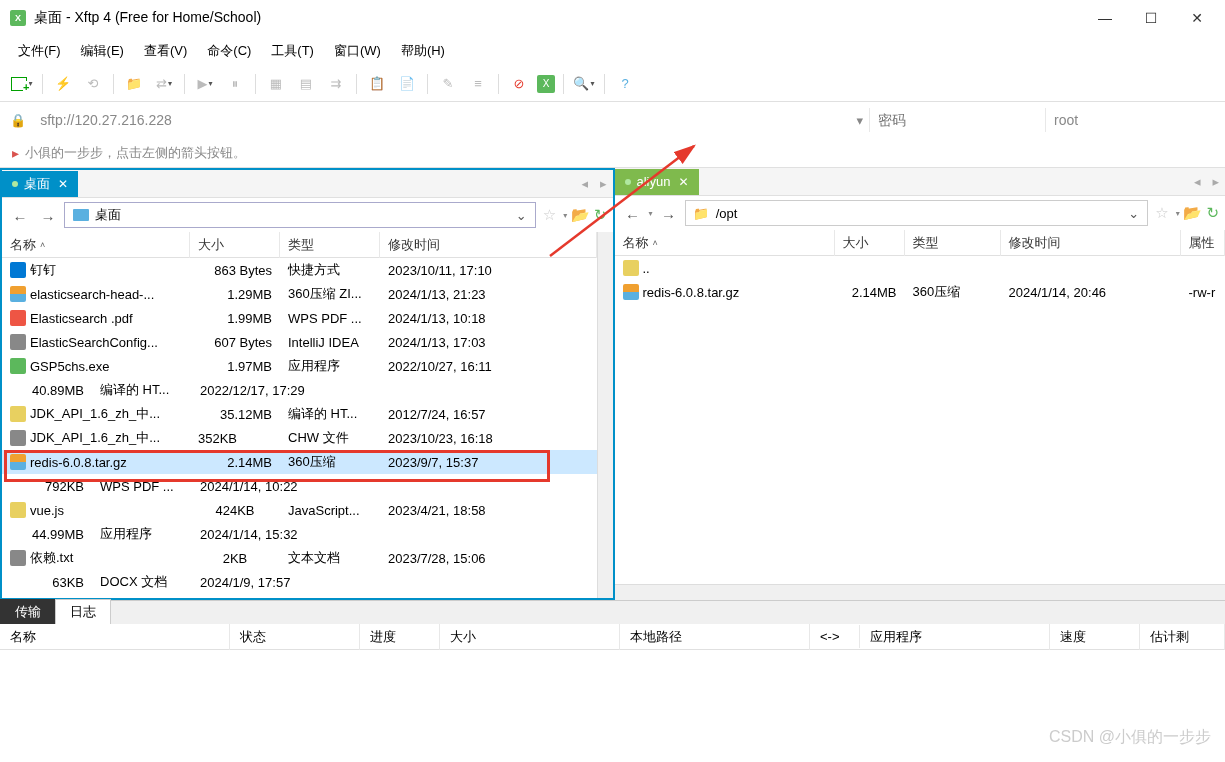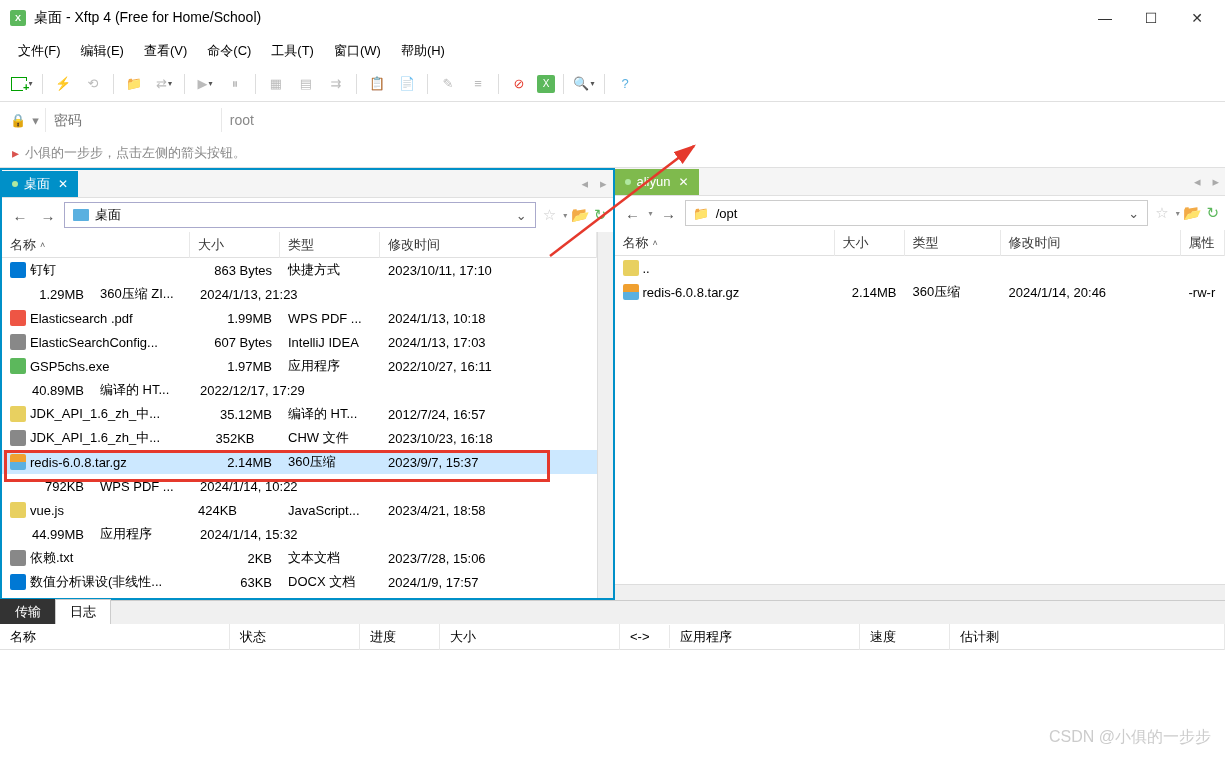--- a/index.html
+++ b/index.html
@@ -121,20 +121,21 @@
       <span style="color:#fff;font-size:10px">X</span>
     </div>
   <div class="tb-sep"></div>
   <div class="tb-btn" style="color:#bbb">🔍<span class="tb-dd">▾</span></div>
   <div class="tb-sep"></div>
   <div class="tb-btn" style="color:#5ab0e0">?</div>
 </div>
 
 <div class="addr-row">
   <span class="addr-lock">🔒</span>
+  <input class="addr-input" value="sftp://120.27.216.228" style="">
   <span style="color:#888">▾</span>
   <input class="cred-input" type="password" placeholder="密码" style="">
   <input class="cred-input" value="root" style="">
 </div>
 
 <div class="flag-row">
   <span class="flag-icon">▸</span>
   <span>小俱的一步步，点击左侧的箭头按钮。</span>
 </div>
 
@@ -180,20 +181,24 @@
             <div class="file-row">
               <div class="fr-col fr-name" style="width:188px">
                 <span class="file-ico ico-blue"></span>
                 <span>钉钉</span>
               </div>
               <div class="fr-col" style="width:90px;text-align:right">863 Bytes</div>
               <div class="fr-col" style="width:100px">快捷方式</div>
               <div class="fr-col" style="width:180px">2023/10/11, 17:10</div>
             </div>
             <div class="file-row">
+              <div class="fr-col fr-name" style="width:188px">
+                <span class="file-ico ico-archive"></span>
+                <span>elasticsearch-head-...</span>
+              </div>
               <div class="fr-col" style="width:90px;text-align:right">1.29MB</div>
               <div class="fr-col" style="width:100px">360压缩 ZI...</div>
               <div class="fr-col" style="width:180px">2024/1/13, 21:23</div>
             </div>
             <div class="file-row">
               <div class="fr-col fr-name" style="width:188px">
                 <span class="file-ico ico-red"></span>
                 <span>Elasticsearch .pdf</span>
               </div>
               <div class="fr-col" style="width:90px;text-align:right">1.99MB</div>
@@ -230,21 +235,21 @@
               </div>
               <div class="fr-col" style="width:90px;text-align:right">35.12MB</div>
               <div class="fr-col" style="width:100px">编译的 HT...</div>
               <div class="fr-col" style="width:180px">2012/7/24, 16:57</div>
             </div>
             <div class="file-row">
               <div class="fr-col fr-name" style="width:188px">
                 <span class="file-ico ico-gray"></span>
                 <span>JDK_API_1.6_zh_中...</span>
               </div>
-              <div class="fr-col" style="width:90px;text-align:center">352KB</div>
+              <div class="fr-col" style="width:90px;text-align:left">352KB</div>
               <div class="fr-col" style="width:100px">CHW 文件</div>
               <div class="fr-col" style="width:180px">2023/10/23, 16:18</div>
             </div>
             <div class="file-row selected">
               <div class="fr-col fr-name" style="width:188px">
                 <span class="file-ico ico-archive"></span>
                 <span>redis-6.0.8.tar.gz</span>
               </div>
               <div class="fr-col" style="width:90px;text-align:right">2.14MB</div>
               <div class="fr-col" style="width:100px">360压缩</div>
@@ -253,43 +258,39 @@
             <div class="file-row">
               <div class="fr-col" style="width:90px;text-align:right">792KB</div>
               <div class="fr-col" style="width:100px">WPS PDF ...</div>
               <div class="fr-col" style="width:180px">2024/1/14, 10:22</div>
             </div>
             <div class="file-row">
               <div class="fr-col fr-name" style="width:188px">
                 <span class="file-ico ico-yellow"></span>
                 <span>vue.js</span>
               </div>
-              <div class="fr-col" style="width:90px;text-align:left">424KB</div>
+              <div class="fr-col" style="width:90px;text-align:center">424KB</div>
               <div class="fr-col" style="width:100px">JavaScript...</div>
               <div class="fr-col" style="width:180px">2023/4/21, 18:58</div>
             </div>
             <div class="file-row">
               <div class="fr-col" style="width:90px;text-align:right">44.99MB</div>
               <div class="fr-col" style="width:100px">应用程序</div>
               <div class="fr-col" style="width:180px">2024/1/14, 15:32</div>
             </div>
             <div class="file-row">
               <div class="fr-col fr-name" style="width:188px">
                 <span class="file-ico ico-gray"></span>
                 <span>依赖.txt</span>
               </div>
-              <div class="fr-col" style="width:90px;text-align:right">2KB</div>
+              <div class="fr-col" style="width:90px;text-align:center">2KB</div>
               <div class="fr-col" style="width:100px">文本文档</div>
               <div class="fr-col" style="width:180px">2023/7/28, 15:06</div>
             </div>
             <div class="file-row">
-              <div class="fr-col fr-name" style="width:188px">
-                <span class="file-ico ico-blue"></span>
-                <span>数值分析课设(非线性...</span>
-              </div>
               <div class="fr-col" style="width:90px;text-align:right">63KB</div>
               <div class="fr-col" style="width:100px">DOCX 文档</div>
               <div class="fr-col" style="width:180px">2024/1/9, 17:57</div>
             </div>
           </div>
         <div class="highlight-box" style="left:2px;top:218px;width:546px;height:32px"></div>
       </div>
       <div class="scrollbar"></div>
     </div>
     <svg class="arrow-annotation" style="left:544px;top:136px;width:170px;height:130px">
@@ -369,20 +370,21 @@
 
 <div class="bottom-tabs">
   <div class="btab active">传输</div>
   <div class="btab">日志</div>
 </div>
 <div class="transfer-header">
   <div class="th-col" style="width:230px">名称</div>
   <div class="th-col" style="width:130px">状态</div>
   <div class="th-col" style="width:80px">进度</div>
   <div class="th-col" style="width:180px">大小</div>
+  <div class="th-col" style="width:190px">本地路径</div>
   <div class="th-col" style="width:50px">&lt;-&gt;</div>
   <div class="th-col" style="width:190px">应用程序</div>
   <div class="th-col" style="width:90px">速度</div>
   <div class="th-col" style="flex:1">估计剩</div>
 </div>
 <div class="transfer-body"></div>
 
 <div class="watermark">CSDN @小俱的一步步</div>
 
 </body></html>

